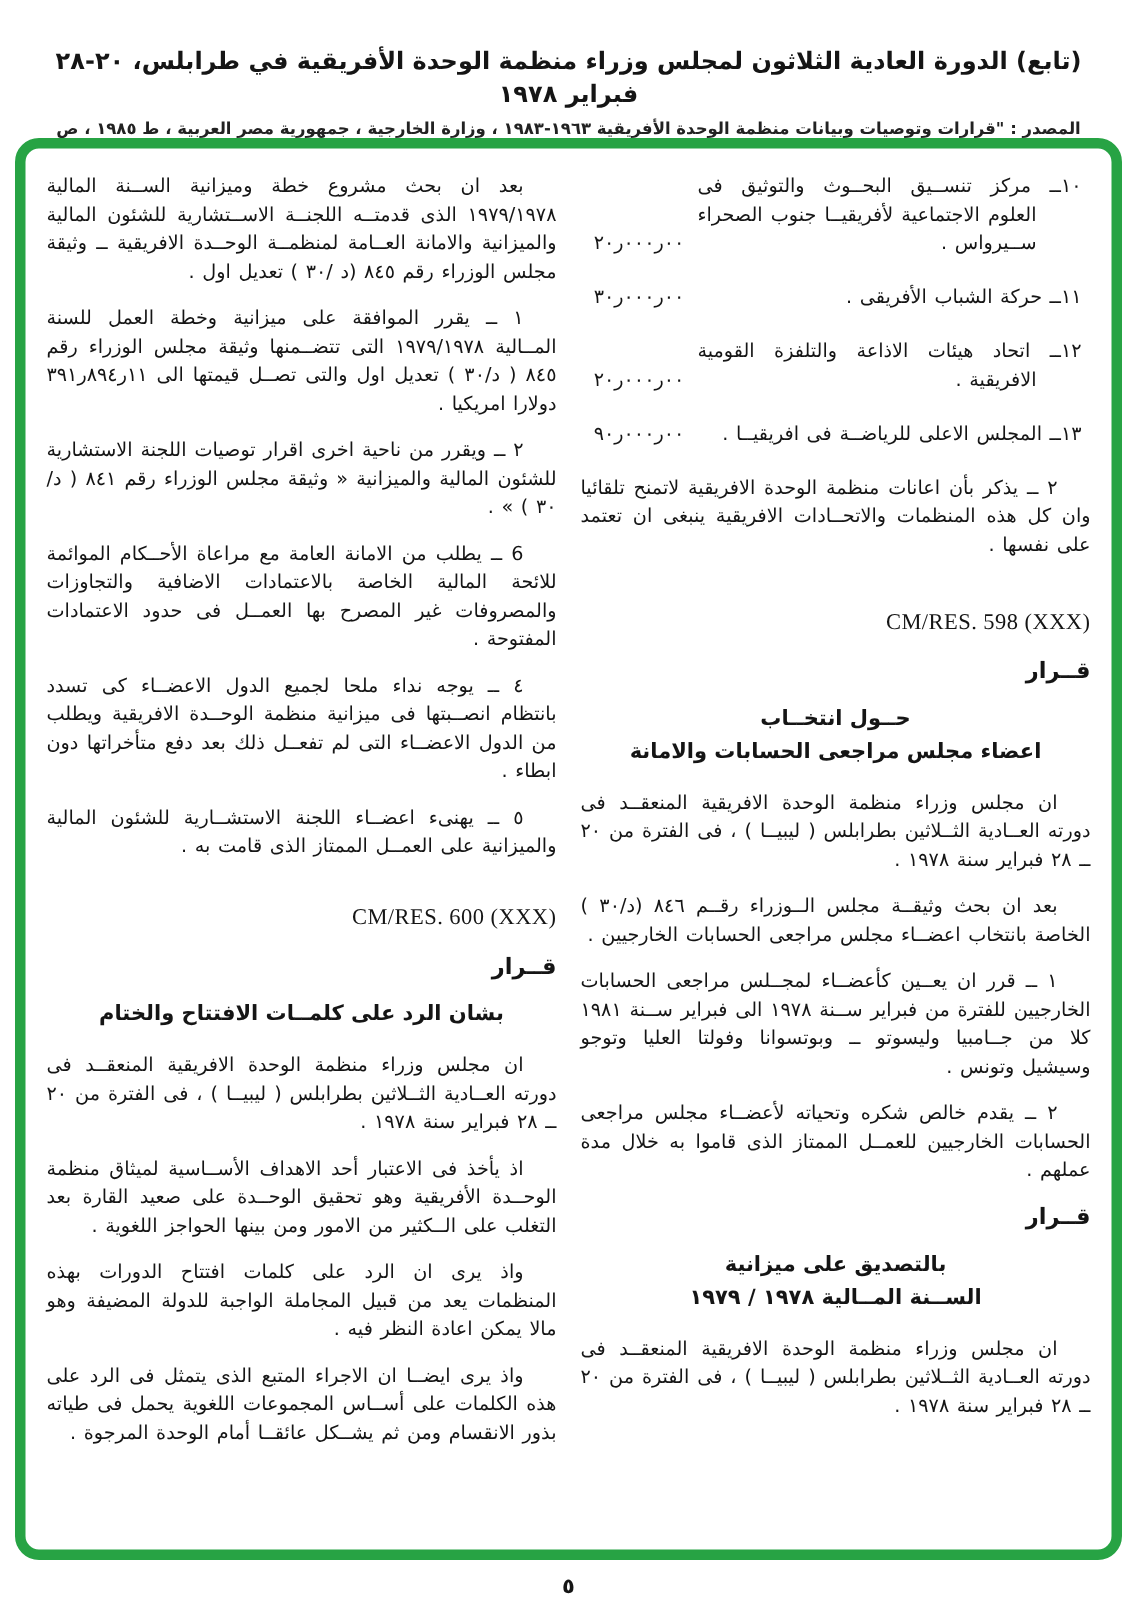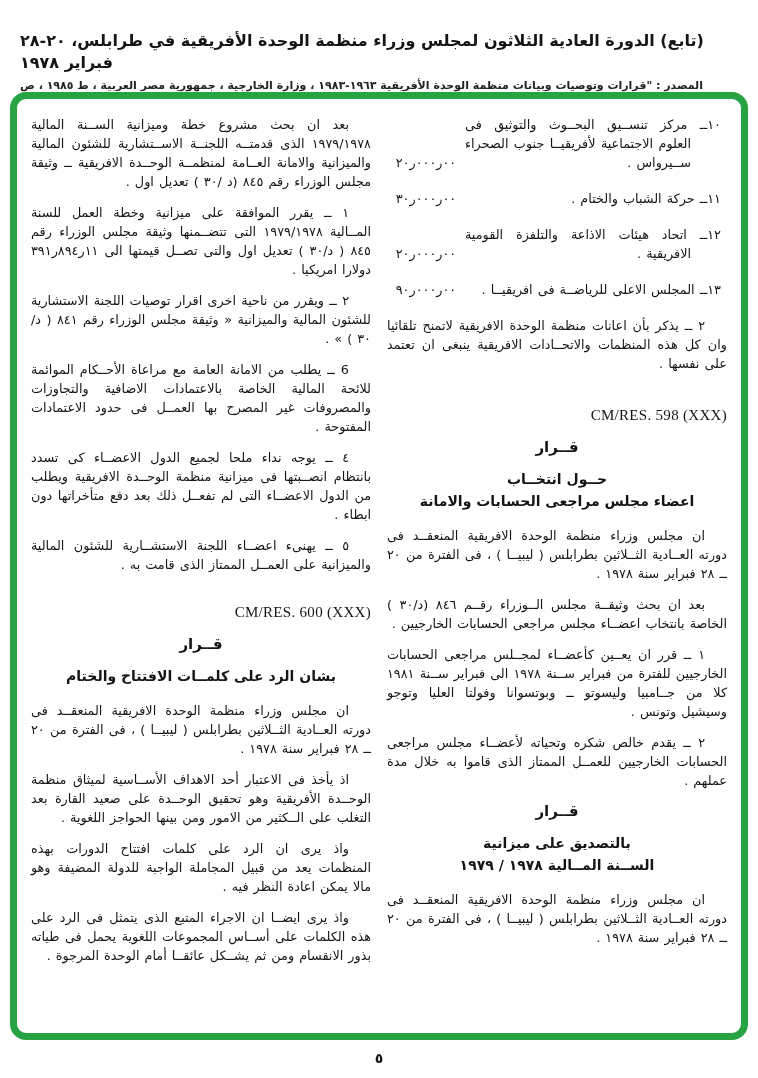--- a/index.html
+++ b/index.html
@@ -1,20 +1,20 @@
 <!DOCTYPE html>
 <html lang="ar"><head>
 <meta charset="utf-8">
 <style>
   html,body{margin:0;padding:0;}
   body{
     width:758px;height:1078px;background:#ffffff;position:relative;
     font-family:"DejaVu Sans",sans-serif;color:#151515;overflow:hidden;
   }
-  .page-header{position:absolute;top:30px;left:20px;right:20px;text-align:left;direction:rtl;}
+  .page-header{position:absolute;top:30px;left:20px;right:20px;text-align:center;direction:rtl;}
   .doc-title{font-size:16px;font-weight:bold;line-height:22px;}
   .doc-source{font-size:11px;font-weight:bold;margin-top:5px;color:#222;}
   .frame{
     position:absolute;left:10px;top:92px;width:738px;height:948px;
     box-sizing:border-box;border:7px solid #27a344;border-radius:16px;
     padding:16px 14px 10px 14px;display:flex;direction:rtl;gap:16px;overflow:hidden;
     background:#fff;
   }
   .col{width:343px;direction:rtl;}
   .para{
@@ -27,21 +27,21 @@
     margin-right:6px;padding-right:30px;text-indent:-30px;word-spacing:1px;
   }
   .budget-amount{
     width:78px;text-align:center;font-size:12.8px;line-height:19px;white-space:nowrap;
     direction:rtl;flex:none;
   }
   .cmres{
     direction:ltr;text-align:right;font-family:"Liberation Serif",serif;
     font-size:15px;margin:24px 0 8px 0;letter-spacing:.3px;
   }
-  .res-kind{text-align:center;font-weight:bold;font-size:15px;margin:14px 0 12px 0;}
+  .res-kind{text-align:right;font-weight:bold;font-size:15px;margin:14px 0 12px 0;}
   .res-title{text-align:center;font-weight:bold;font-size:14px;line-height:22px;margin:0 0 14px 0;}
   .sp-sm{margin-top:2px;}
   .page-num{
     position:absolute;bottom:12px;left:0;right:0;text-align:center;
     font-size:14px;font-weight:bold;
   }
 </style>
 </head>
 <body>
 
@@ -52,21 +52,21 @@
 
 <div class="frame" style="border-color: rgb(39, 163, 68);">
 
   <div class="col">
 
     <div class="budget-item">
       <div class="budget-text">١٠ــ مركز تنســيق البحــوث والتوثيق فى العلوم الاجتماعية لأفريقيــا جنوب الصحراء ســيرواس .</div>
       <div class="budget-amount">٠٠ر٠٠٠ر٢٠</div>
     </div>
     <div class="budget-item">
-      <div class="budget-text">١١ــ حركة الشباب والختام .</div>
+      <div class="budget-text">١١ــ حركة الشباب الأفريقى .</div>
       <div class="budget-amount">٠٠ر٠٠٠ر٣٠</div>
     </div>
     <div class="budget-item">
       <div class="budget-text">١٢ــ اتحاد هيئات الاذاعة والتلفزة القومية الافريقية .</div>
       <div class="budget-amount">٠٠ر٠٠٠ر٢٠</div>
     </div>
     <div class="budget-item">
       <div class="budget-text">١٣ــ المجلس الاعلى للرياضــة فى افريقيــا .</div>
       <div class="budget-amount">٠٠ر٠٠٠ر٩٠</div>
     </div>

